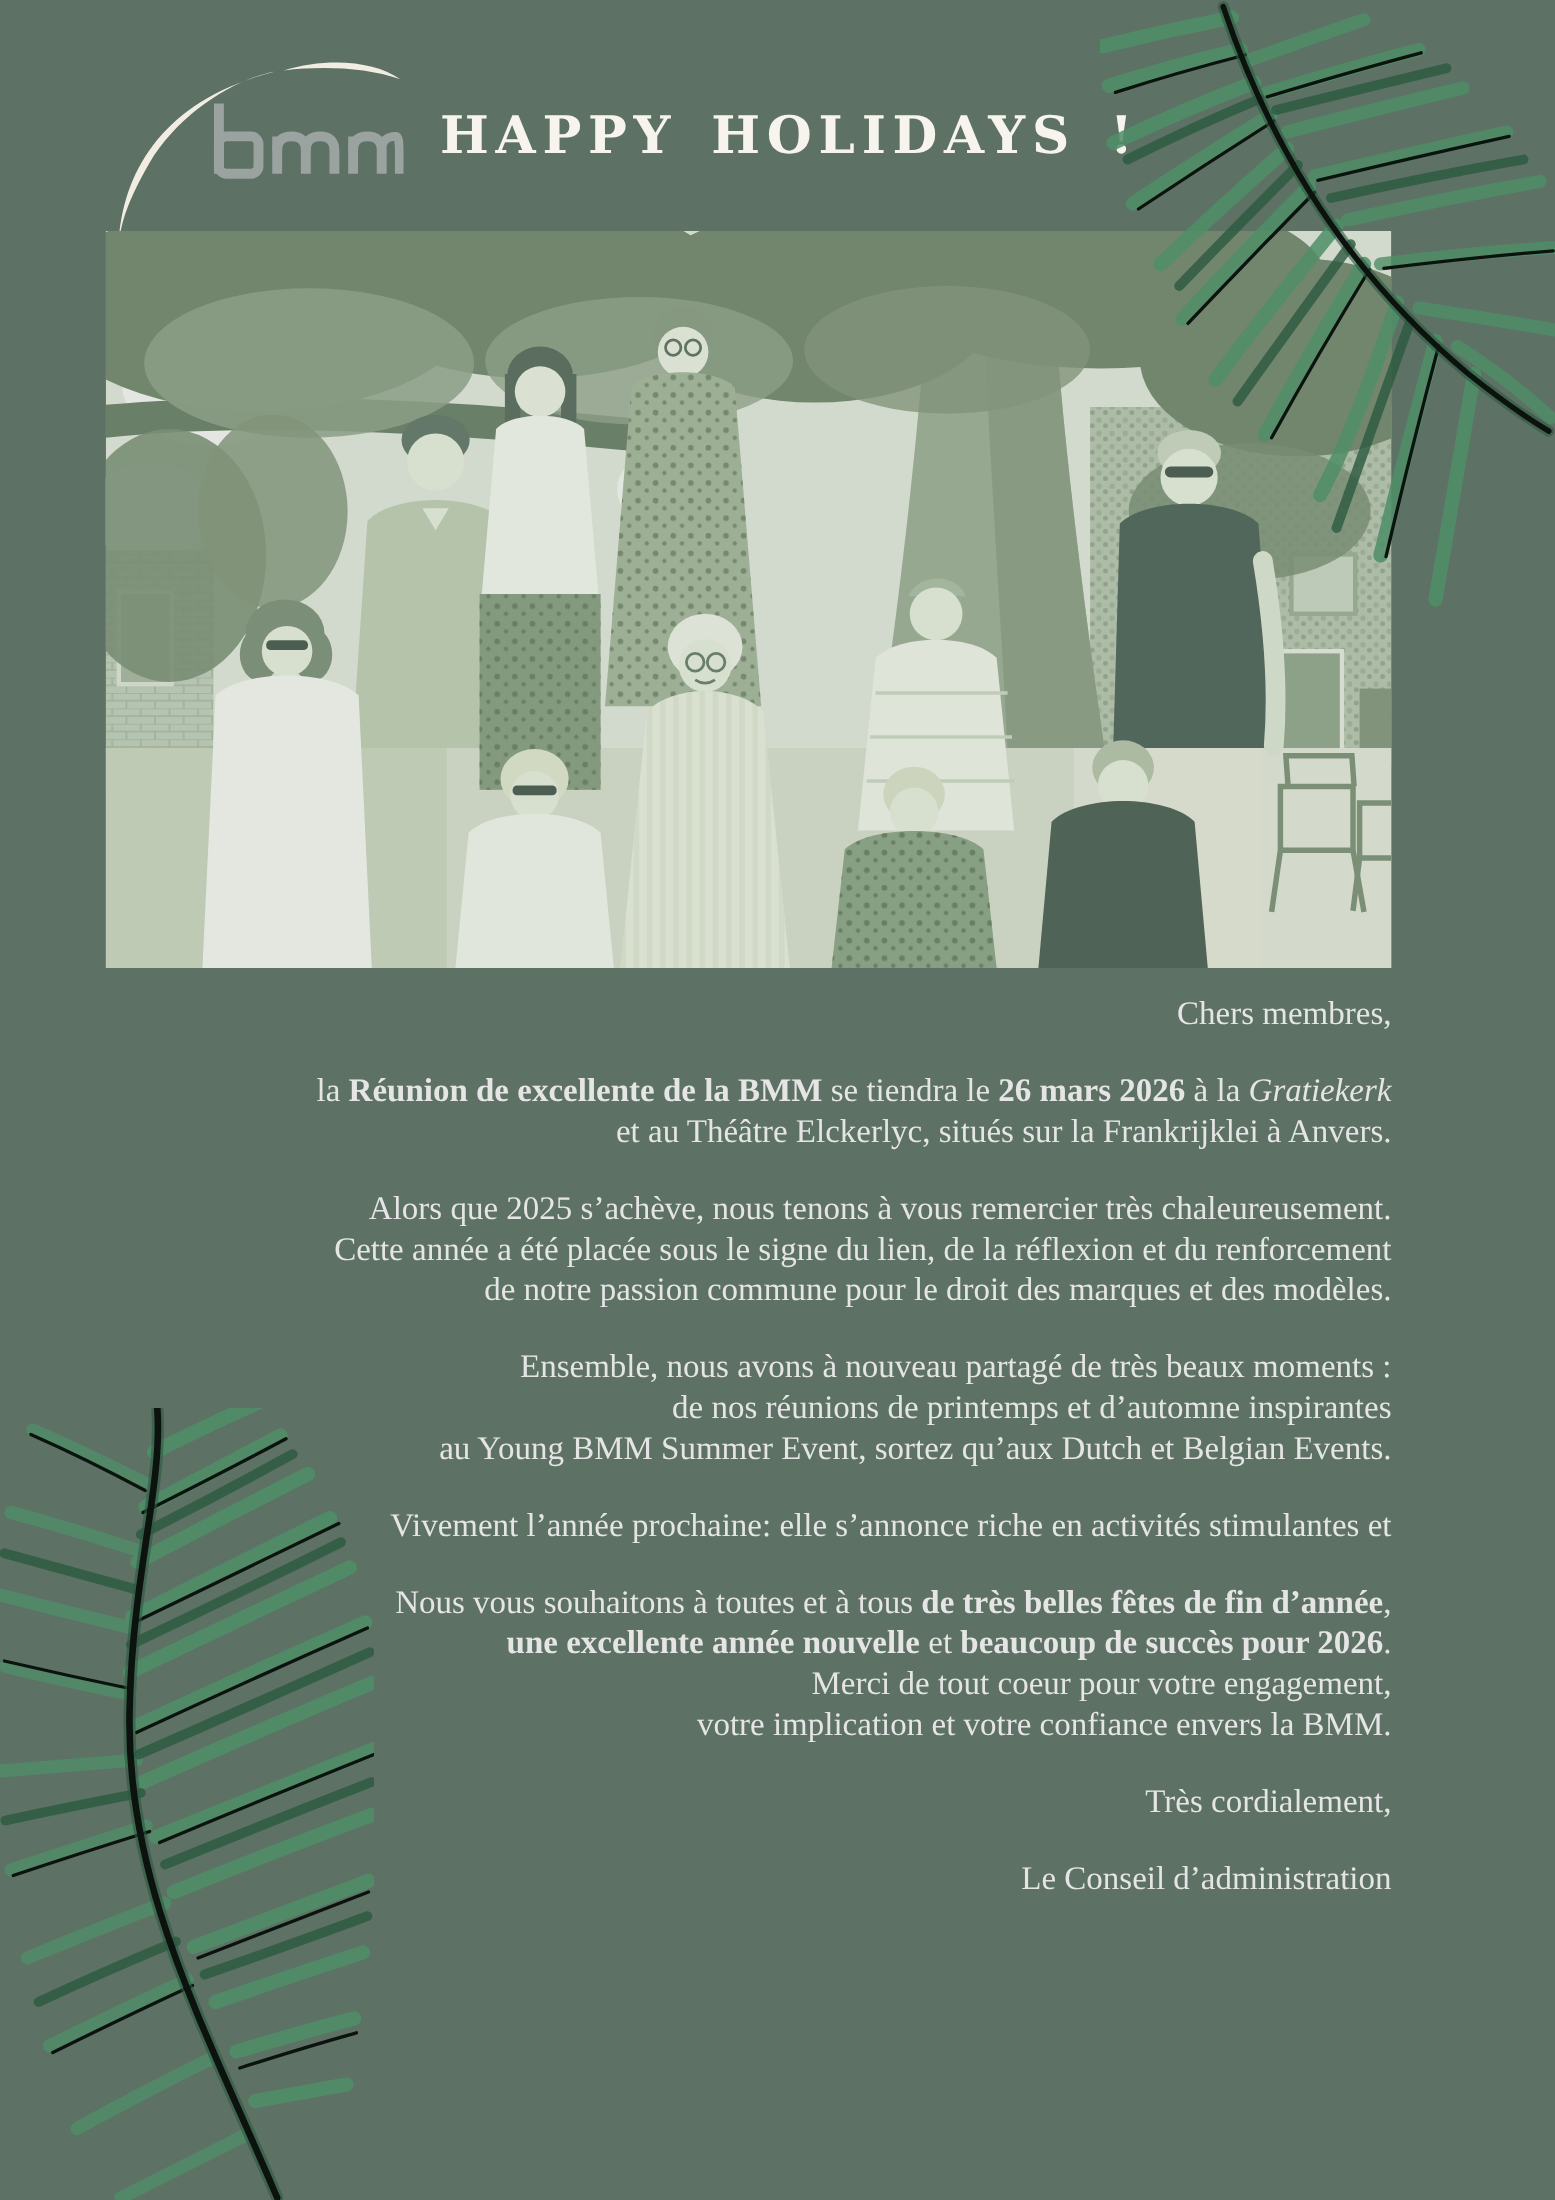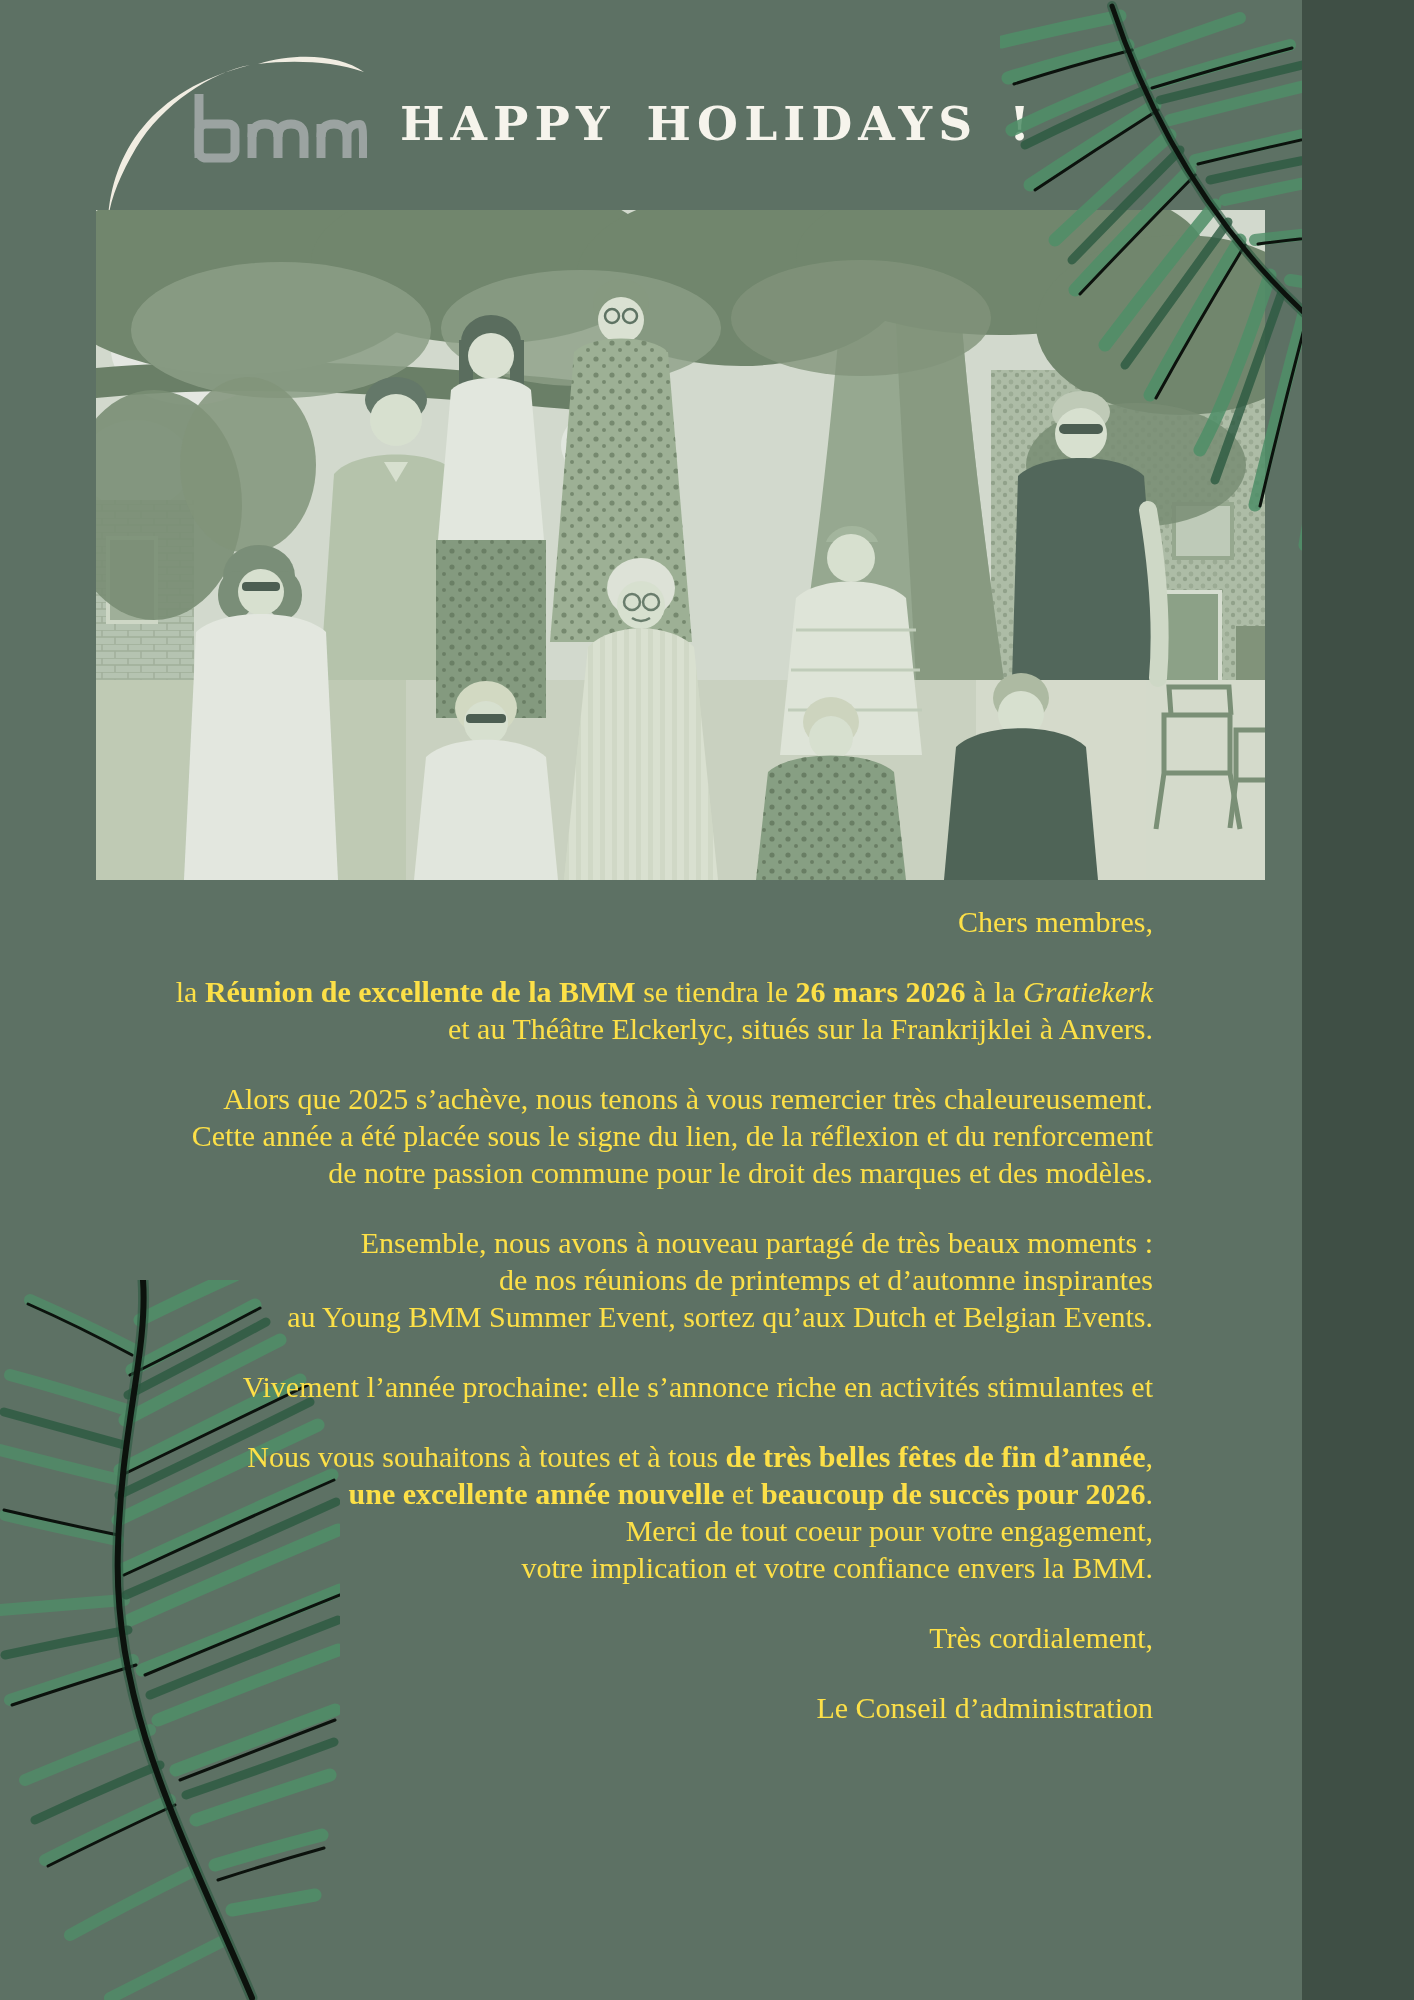--- a/index.html
+++ b/index.html
@@ -1,18 +1,18 @@
 <!DOCTYPE html>
 <html><head>
 <meta charset="utf-8">
 <style>
   html,body{margin:0;padding:0;background:#3f4f45;}
   .page{
     position:relative;
-    width:1302px;height:2000px;
+    width:1414px;height:2000px;
     background:#5d7164;
     overflow:hidden;
     font-family:"Liberation Serif", serif;
   }
   
   .logo{position:absolute;left:92px;top:42px;width:275px;height:180px;}
   .title{
     position:absolute;left:400px;top:96px;
     font-family:"DejaVu Serif", serif;
     font-weight:700;
@@ -28,21 +28,21 @@
     overflow:hidden;
   }
   .photo svg{display:block;width:100%;height:100%;}
   
   .branch-tr{position:absolute;left:1000px;top:0;width:414px;height:560px;pointer-events:none;}
   .branch-bl{position:absolute;left:0;top:1280px;width:340px;height:720px;pointer-events:none;}
   
   .message{
     position:absolute;left:150px;right:149px;top:903px;
     text-align:right;
-    color:#fde047;
+    color:#e5e5e5;
     font-size:30px;
     line-height:37px;
   }
   .message .para{margin:0 0 33px 0;}
   .message .para:last-child{margin-bottom:18px;}
   .message b{font-weight:700;}
   .message i{}
 </style>
 </head>
 <body>

